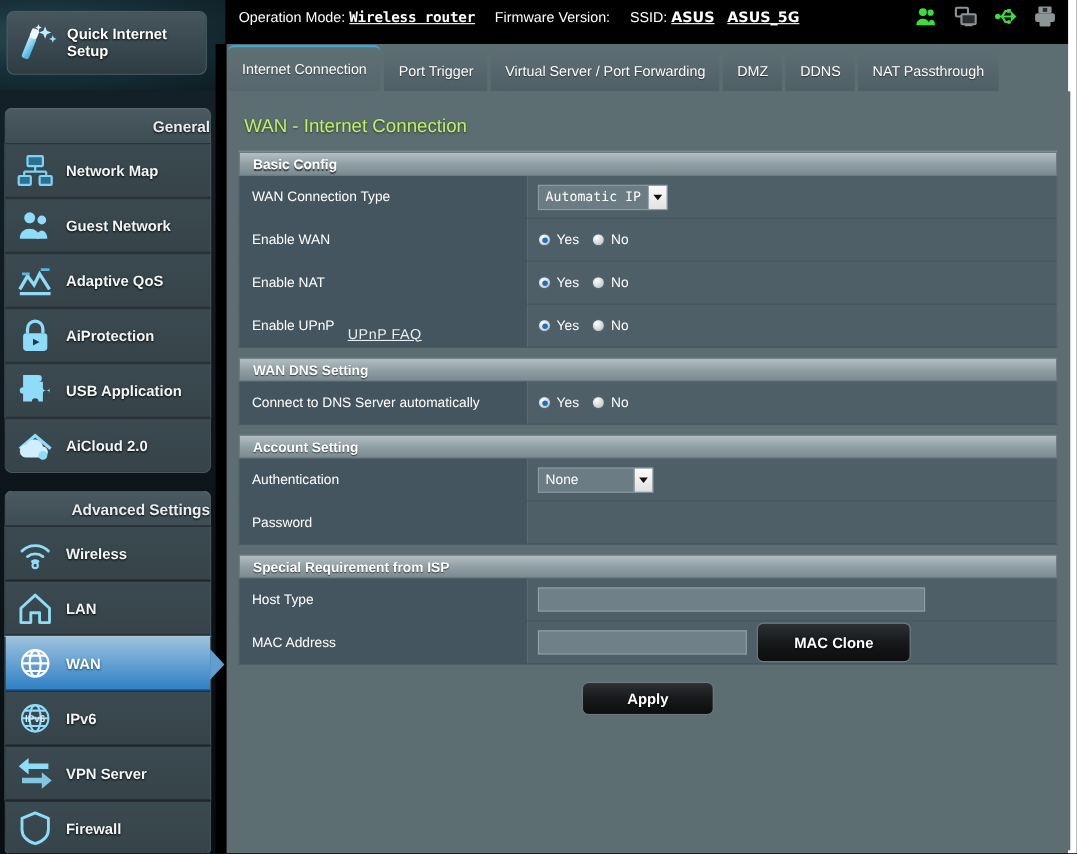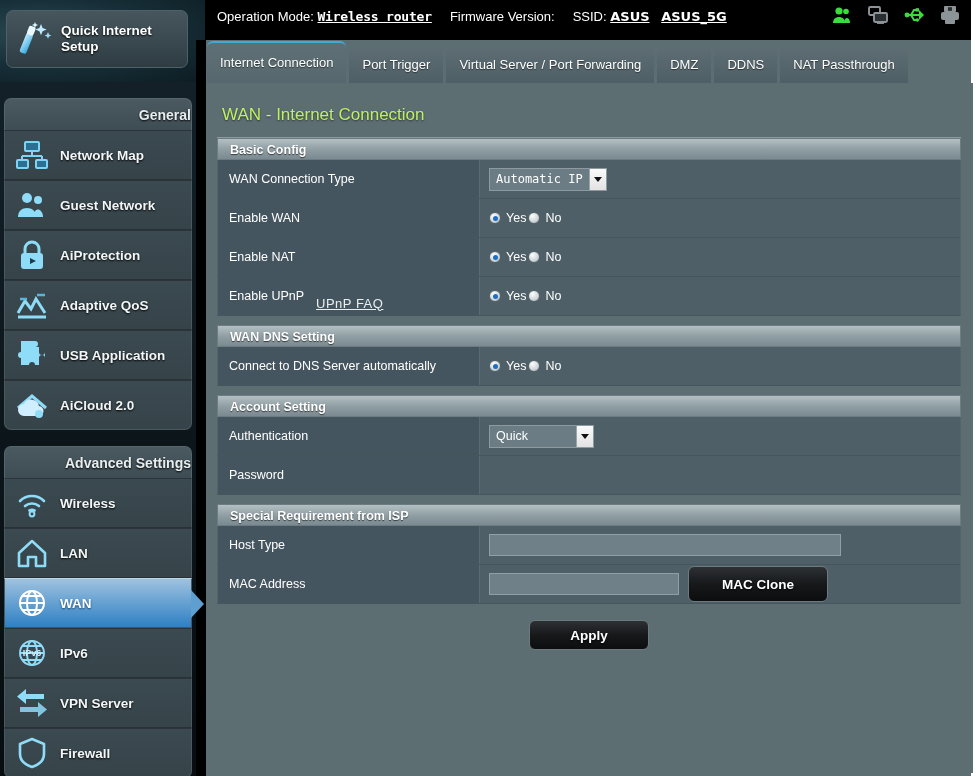--- a/index.html
+++ b/index.html
@@ -181,21 +181,21 @@
   .row .ctl {
     flex: 1; display: flex; align-items: center; padding-left: 9px;
     background: #4f5f67;
   }
   .faq-link {
     color: #e9eef0; font-size: 13px; text-decoration: underline;
     letter-spacing: 0.5px; cursor: pointer; margin-top: 14px;
   }
 
   
-  .radio-grp { display: flex; align-items: center; gap: 2px; }
+  .radio-grp { display: flex; align-items: center; gap: 12px; }
   .radio-opt { display: flex; align-items: center; gap: 5px; cursor: pointer; }
   .radio {
     width: 12px; height: 12px; border-radius: 50%;
     background: radial-gradient(circle at 35% 30%, #fdfdfd 0%, #cfd6d9 60%, #9aa4a8 100%);
     border: 1px solid #55656b; position: relative;
   }
   .radio.on::after {
     content: ""; position: absolute; left: 2.5px; top: 2.5px;
     width: 5px; height: 5px; border-radius: 50%;
     background: #1d6ec2;
@@ -307,37 +307,37 @@
             <path d="M19 30c0-5 3-7.5 5-7.5S29 25 29 30z"></path>
           </g>
         </svg>
       </span>
       <span class="lbl">Guest Network</span>
     </div>
 
     <div class="side-item">
       <span class="ico">
         <svg viewBox="0 0 36 36" width="36" height="36">
+          <path d="M4 26l7-12 6 8 5-10 9 14" fill="none" stroke="#8fdcf8" stroke-width="3"></path>
+          <path d="M4 30h28" stroke="#8fdcf8" stroke-width="3"></path>
+          <path d="M6 12h7M23 8h8" stroke="#57b6dd" stroke-width="2.5"></path>
+        </svg>
+      </span>
+      <span class="lbl">Adaptive QoS</span>
+    </div>
+
+    <div class="side-item">
+      <span class="ico">
+        <svg viewBox="0 0 36 36" width="36" height="36">
           <path d="M11 16v-4a7 7 0 0114 0v4" fill="none" stroke="#8fdcf8" stroke-width="3"></path>
           <rect x="7" y="16" width="22" height="16" rx="3" fill="#8fdcf8"></rect>
           <path d="M16 21l6 3-6 3z" fill="#1d3c4d"></path>
         </svg>
       </span>
       <span class="lbl">AiProtection</span>
-    </div>
-
-    <div class="side-item">
-      <span class="ico">
-        <svg viewBox="0 0 36 36" width="36" height="36">
-          <path d="M4 26l7-12 6 8 5-10 9 14" fill="none" stroke="#8fdcf8" stroke-width="3"></path>
-          <path d="M4 30h28" stroke="#8fdcf8" stroke-width="3"></path>
-          <path d="M6 12h7M23 8h8" stroke="#57b6dd" stroke-width="2.5"></path>
-        </svg>
-      </span>
-      <span class="lbl">Adaptive QoS</span>
     </div>
 
     <div class="side-item">
       <span class="ico">
         <svg viewBox="0 0 36 36" width="36" height="36">
           <path d="M15 4h6a3 3 0 010 6h4v5a3 3 0 006 0v6a3 3 0 00-6 0v7H21a3 3 0 00-6 0H7v-7a3 3 0 010-6V4z" fill="#8fdcf8"></path>
         </svg>
       </span>
       <span class="lbl">USB Application</span>
     </div>
@@ -599,21 +599,21 @@
 
     <div class="sec">
       <div class="sec-head">Account Setting</div>
 
       <div class="row">
         <div class="lab">
           <span>Authentication</span>
         </div>
         <div class="ctl">
           <div class="sel wide">
-            <span class="txt">Quick</span>
+            <span class="txt">None</span>
             <span class="arrow">
                 <i></i>
               </span>
           </div>
         </div>
       </div>
 
       <div class="row">
         <div class="lab">
           <span>Password</span>

